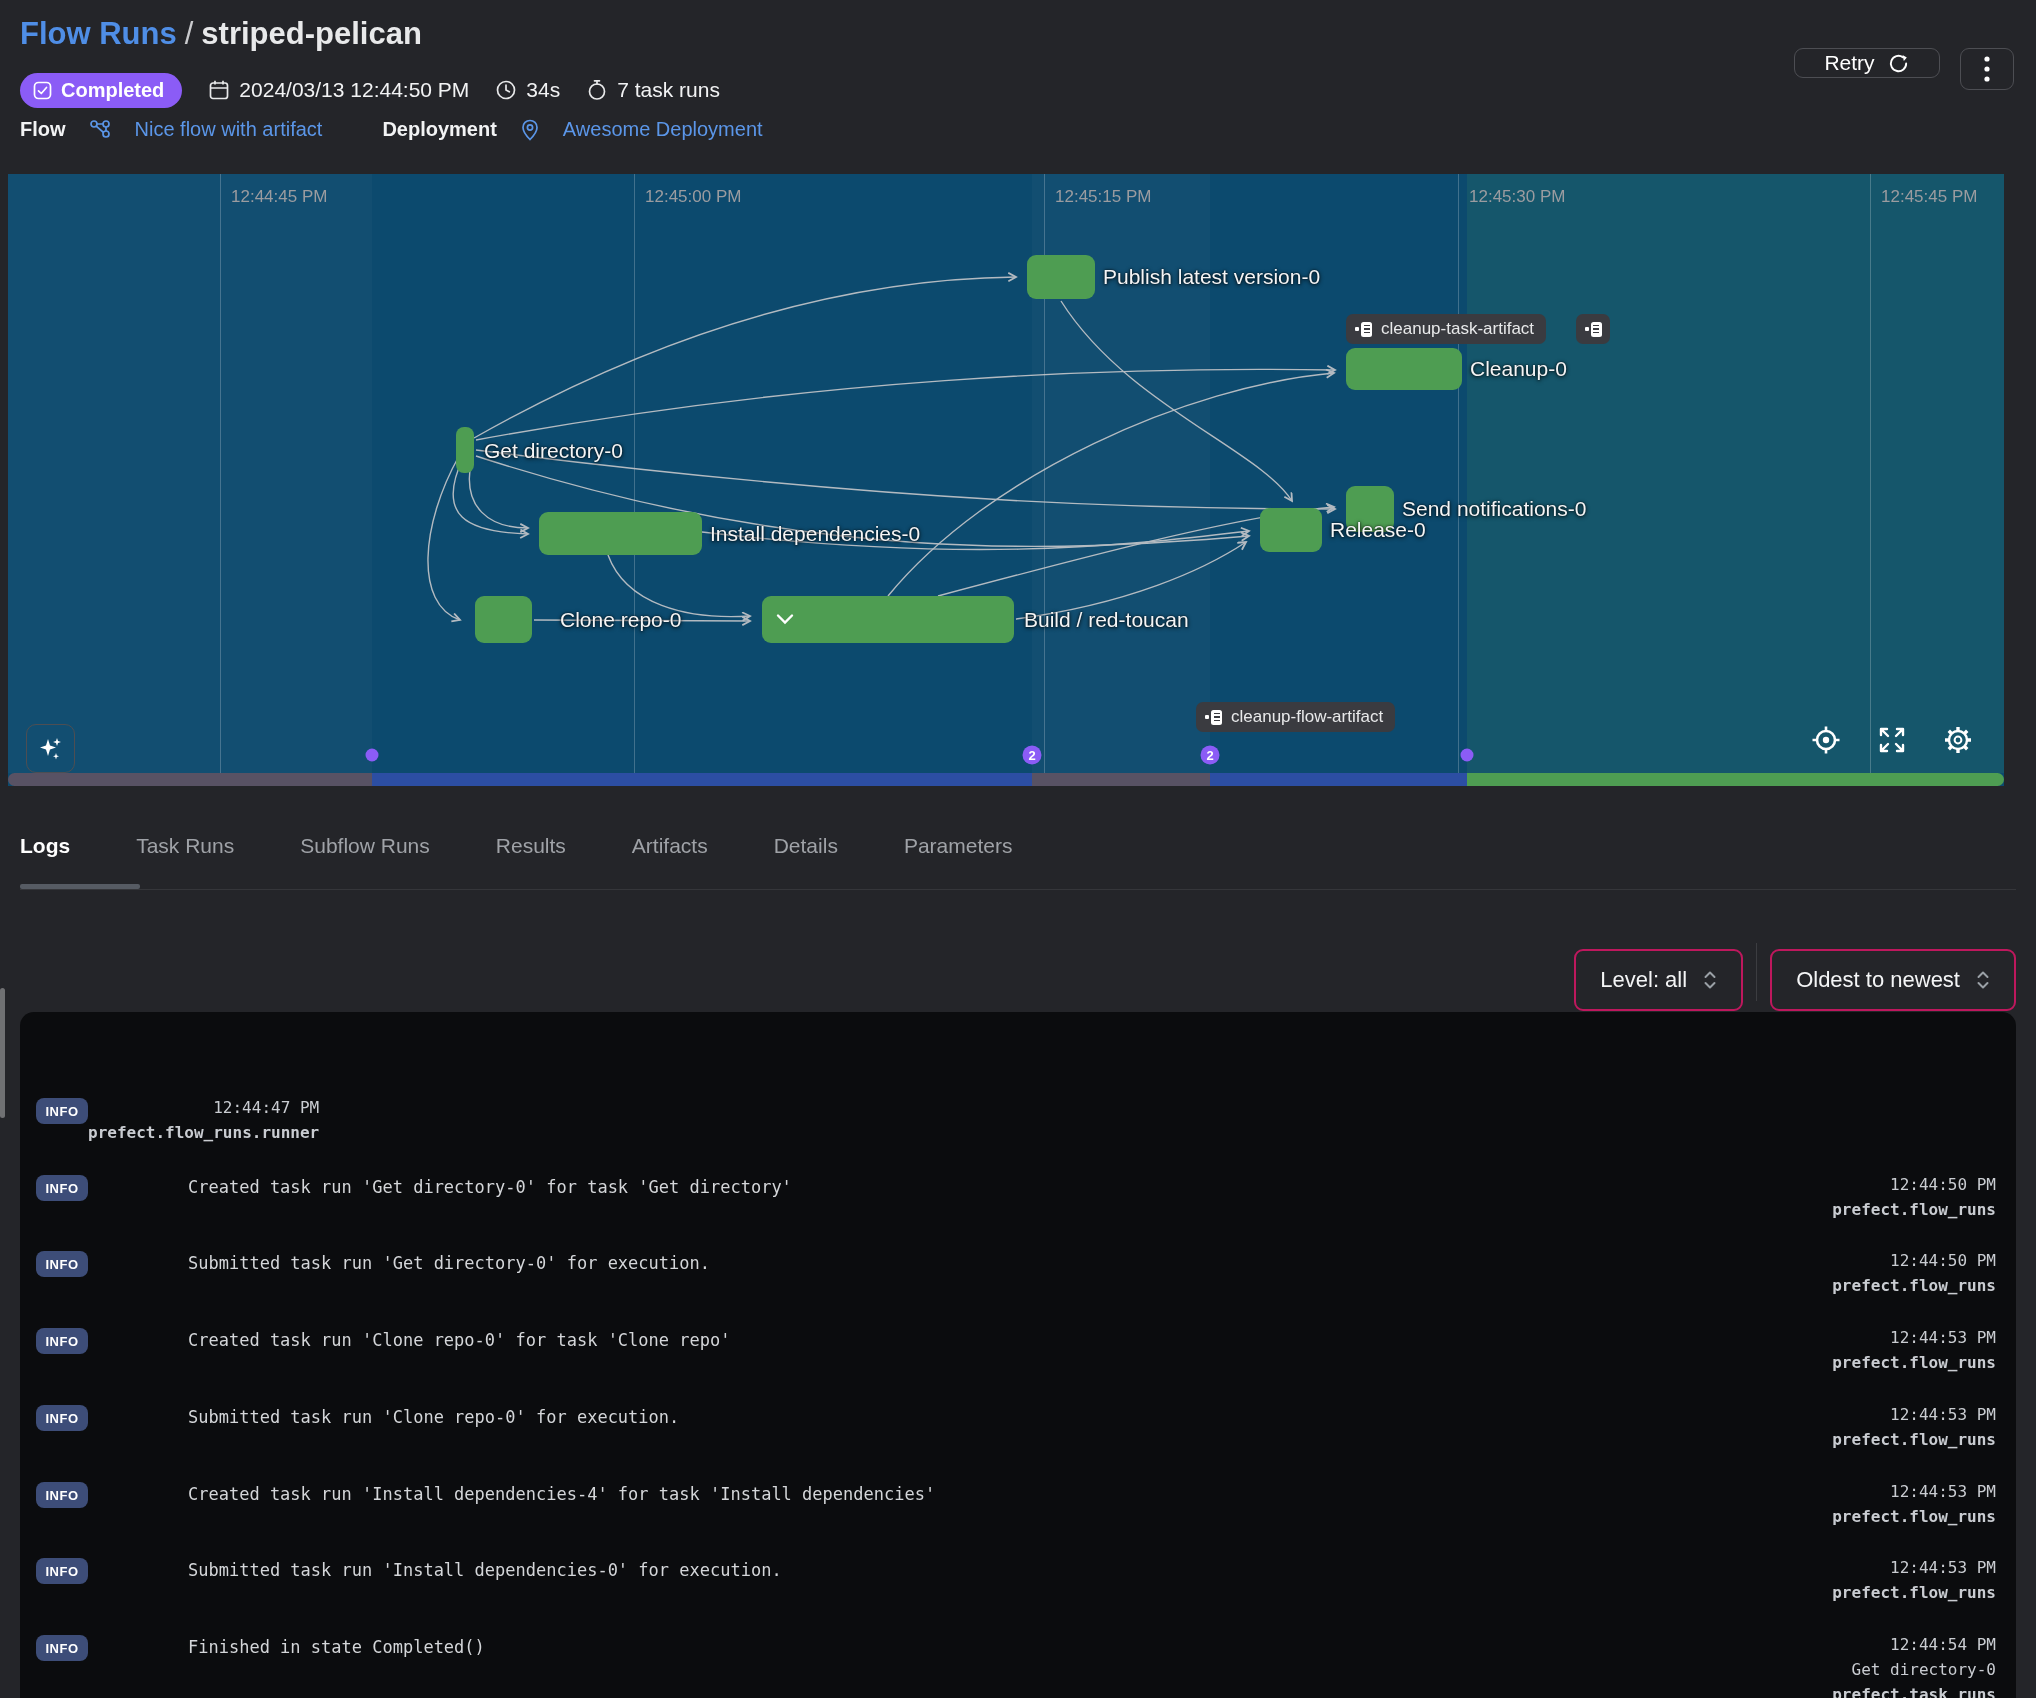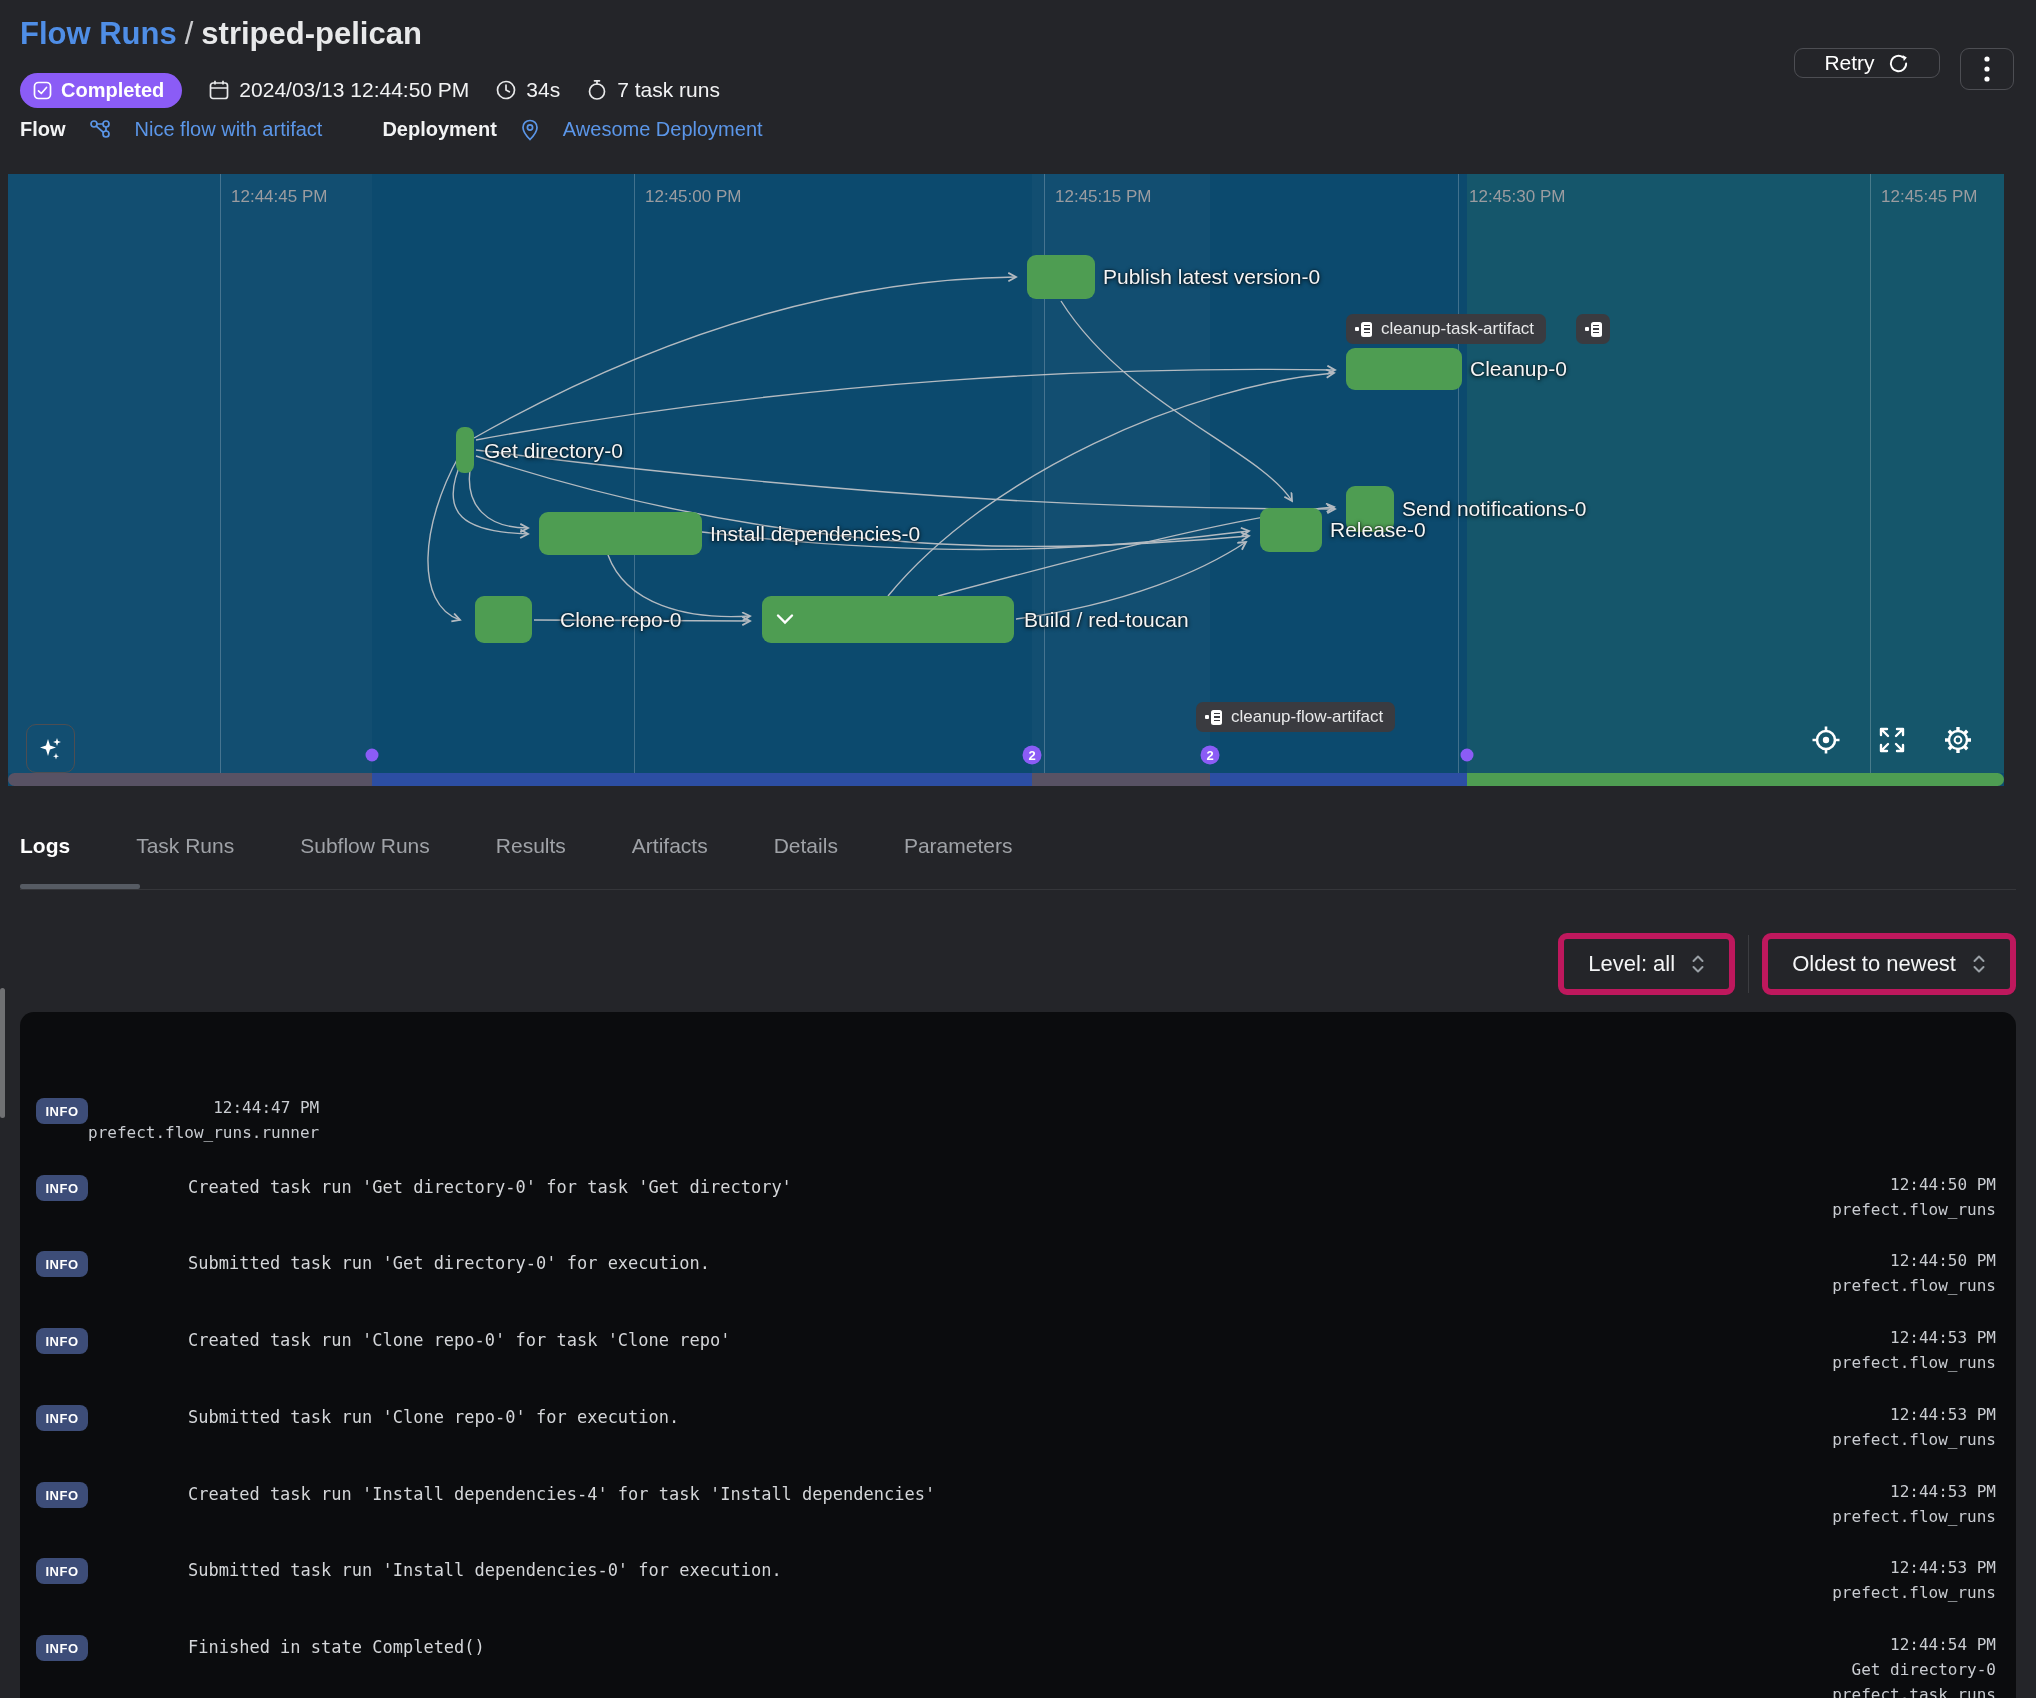--- a/index.html
+++ b/index.html
@@ -49,33 +49,33 @@
 
   
   .tabs { position:absolute; left:20px; top:834px; display:flex; }
   .tab { font-size:21px; color:#9fa2a7; margin-right:66px; cursor:pointer; }
   .tab.active { color:#ffffff; font-weight:600; }
   .tab-underline { position:absolute; left:20px; top:884px; width:120px; height:5px; background:#565b63; border-radius:2px; }
   .tab-divider { position:absolute; left:20px; top:889px; width:1996px; height:1px; background:#35363a; }
 
   
   .filters { position:absolute; right:20px; top:933px; display:flex; align-items:center; }
-  .select { display:flex; align-items:center; justify-content:center; gap:16px; height:62px; border:6px solid #be185d; border-radius:9px; font-size:22px; color:#f4f5f6; cursor:pointer; padding:0 24px; }
+  .select { display:flex; align-items:center; justify-content:center; gap:16px; height:62px; border:2px solid #be185d; border-radius:9px; font-size:22px; color:#f4f5f6; cursor:pointer; padding:0 24px;margin-top:16px; }
   .filters .vdiv { width:1px; height:58px; background:#3c3d41; margin:0 13px; }
 
   
   .log-panel { position:absolute; left:20px; top:1012px; width:1996px; height:700px; background:#0b0c0e; border-radius:14px; font-family:"DejaVu Sans Mono", monospace; }
   .date-divider { position:absolute; left:24px; right:24px; top:28px; display:flex; align-items:center; gap:18px; color:#cfd2d6; font-size:16px; }
   .date-divider .line { flex:1; height:1px; background:#323337; }
   .log-row { position:absolute; left:16px; right:20px; height:77px; display:flex; align-items:flex-start; }
   .level-badge { width:52px; height:26px; border-radius:8px; background:#3d4d78; color:#fff; font-family:"Liberation Sans", sans-serif; font-size:13px; font-weight:700; letter-spacing:.5px; display:flex; align-items:center; justify-content:center; margin-top:3px; flex:none; }
   .log-msg { margin-left:100px; font-size:17px; color:#d4d6d9; line-height:31px; flex:1 1 auto; }
   .log-right { text-align:right; color:#c9ccd1; line-height:25px; flex:none; }
   .log-time { font-size:16px; }
-  .log-logger { font-size:16px; font-weight:400; }
+  .log-logger { font-size:16px; font-weight:700; }
   .log-logger.plain { font-weight:400; }
   .left-scrollbar { position:absolute; left:0; top:988px; width:5px; height:130px; background:rgba(255,255,255,.35); border-radius:3px; }
 </style>
 </head>
 <body>
 
 <div class="breadcrumb">
   <span class="link">Flow Runs</span><span class="sep">/</span><span>striped-pelican</span>
 </div>
 

